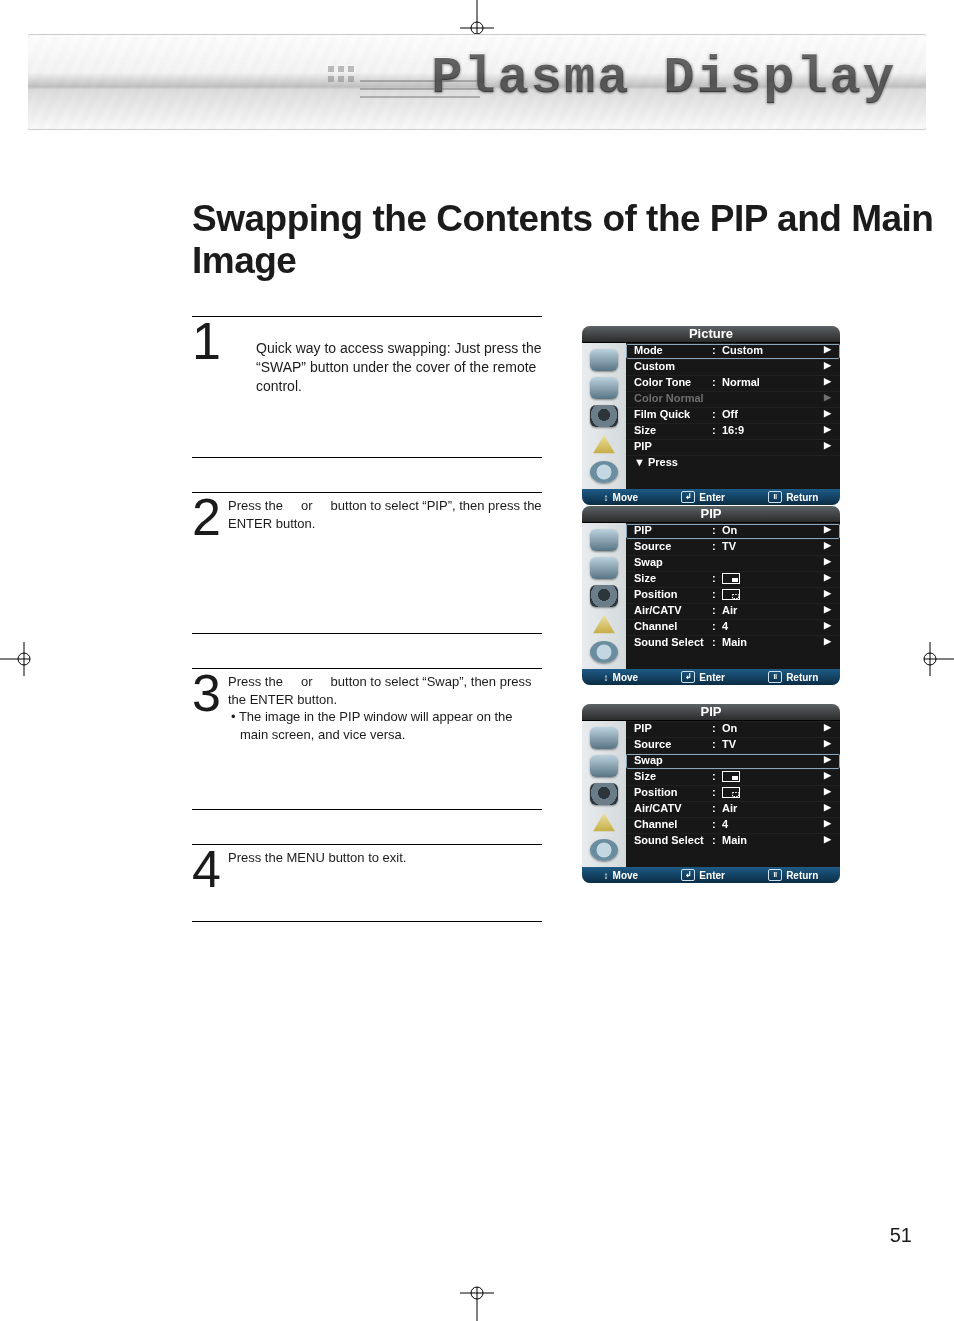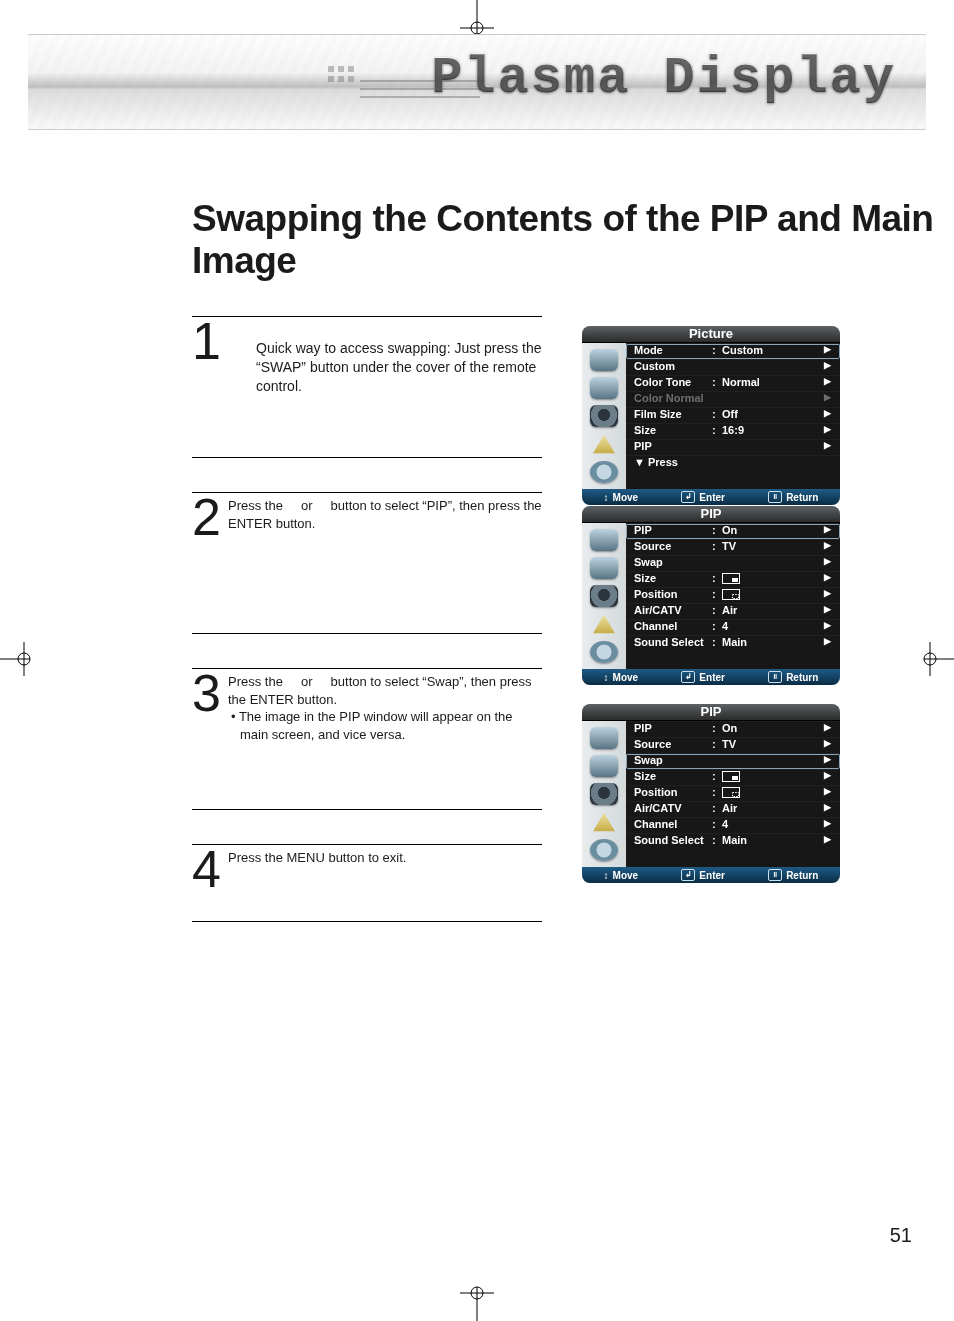--- a/index.html
+++ b/index.html
@@ -274,21 +274,21 @@
             <span class="val">Normal</span>
             <span class="arw">▶</span>
           </div>
           <div class="row dim">
             <span class="lbl">Color Normal</span>
             <span class="sep"></span>
             <span class="val"></span>
             <span class="arw">▶</span>
           </div>
           <div class="row">
-            <span class="lbl">Film Size</span>
+            <span class="lbl">Film Quick</span>
             <span class="sep">:</span>
             <span class="val">Off</span>
             <span class="arw">▶</span>
           </div>
           <div class="row">
             <span class="lbl">Size</span>
             <span class="sep">:</span>
             <span class="val">16:9</span>
             <span class="arw">▶</span>
           </div>

